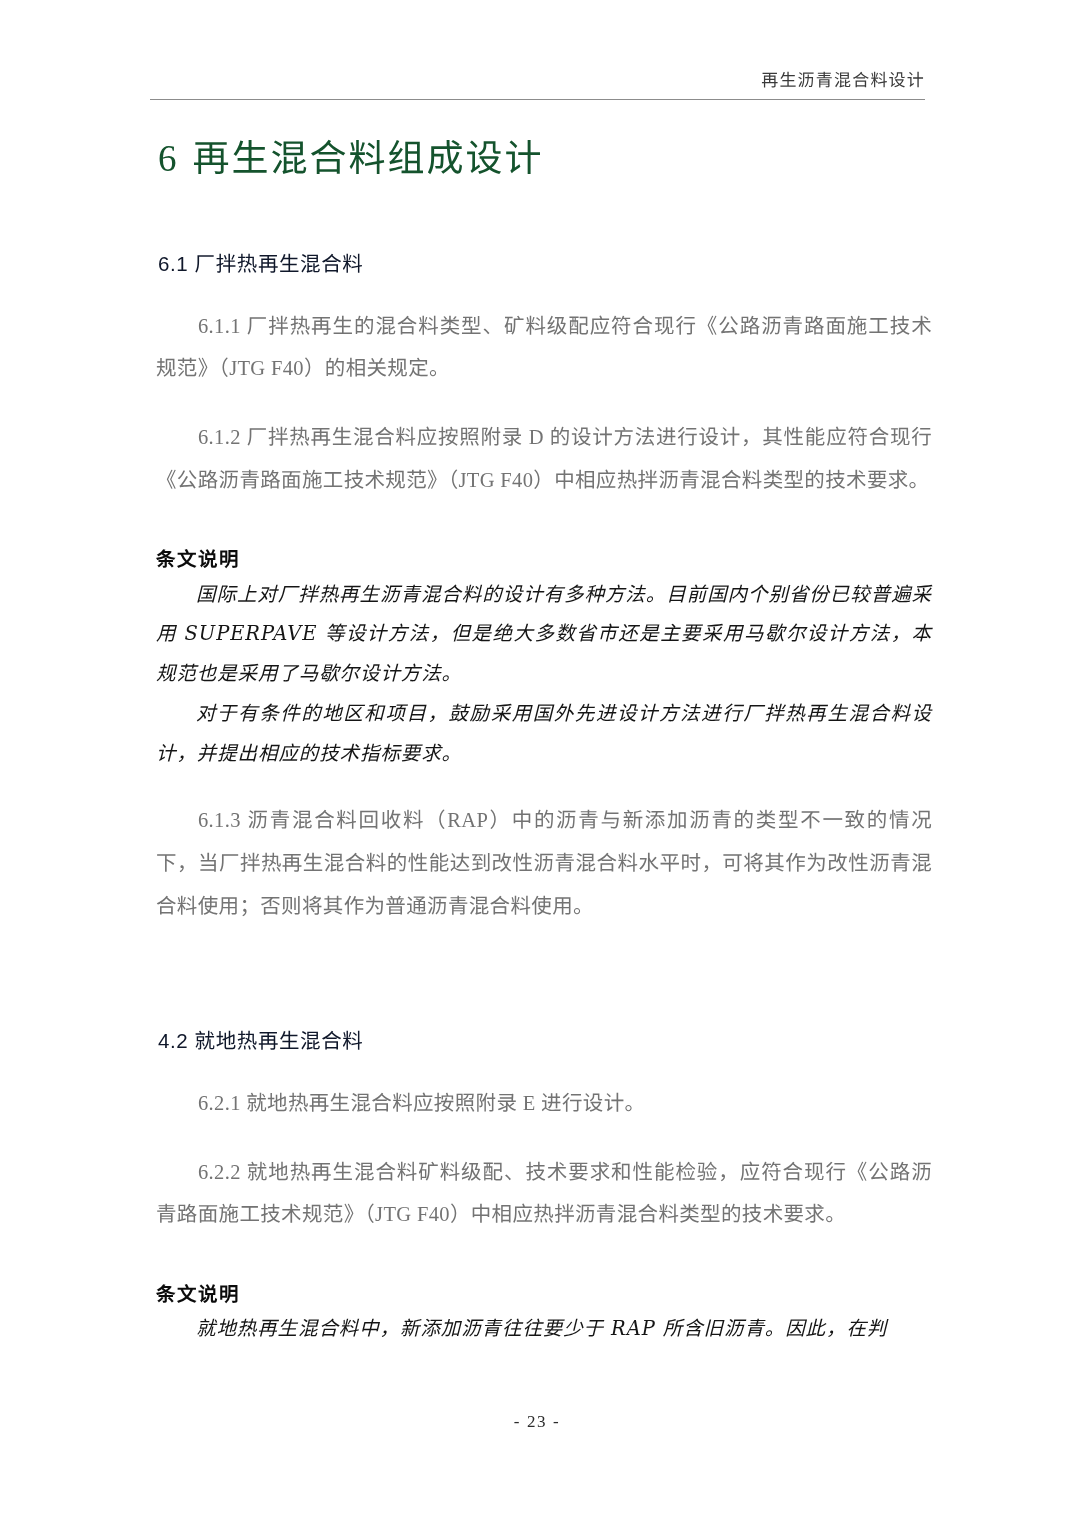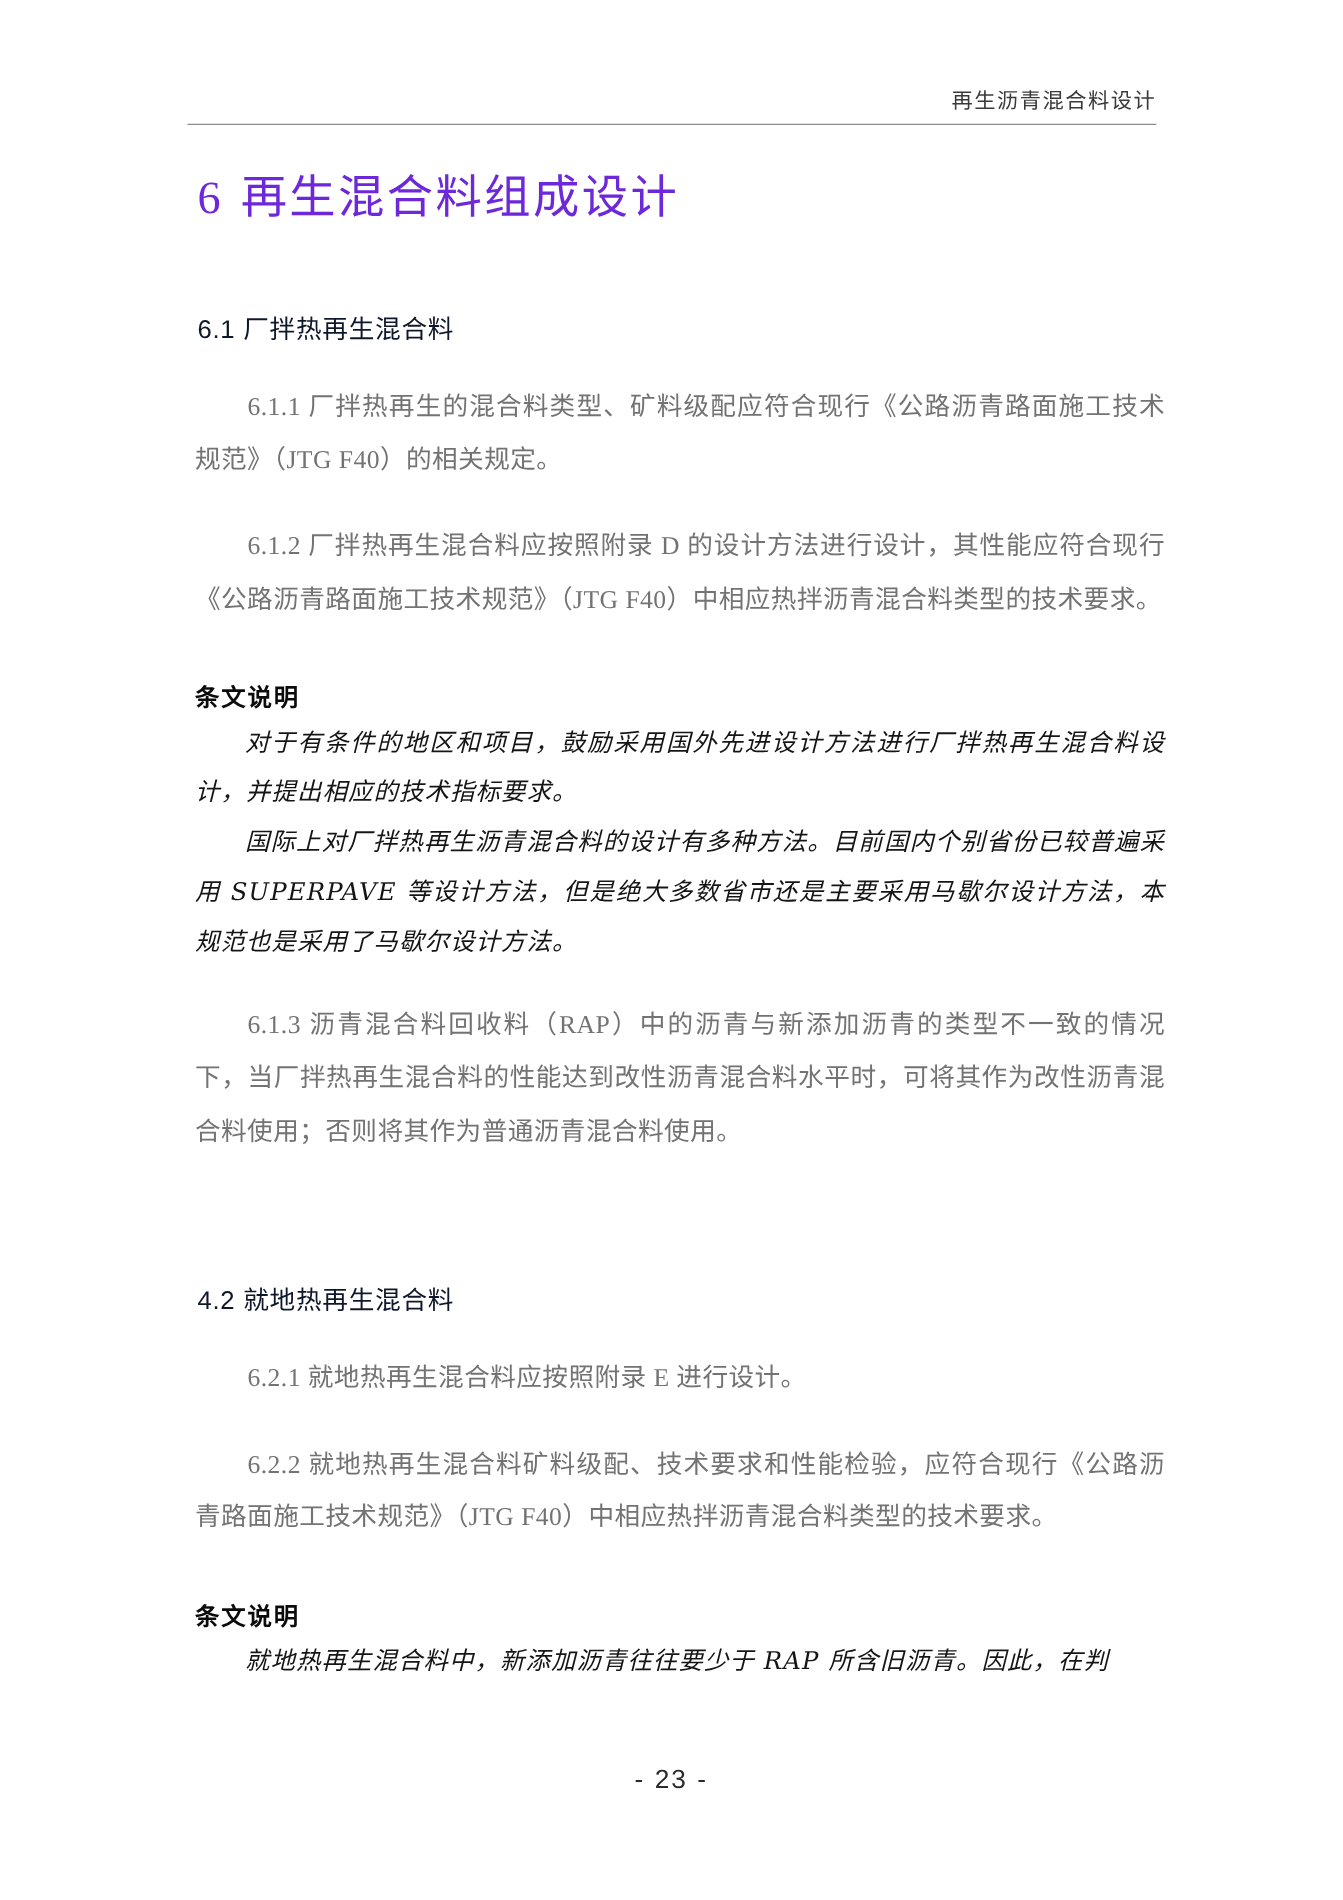--- a/index.html
+++ b/index.html
@@ -56,21 +56,21 @@
 
   
   .chapter-title {
     font-family: "Liberation Serif", "DejaVu Serif", serif;
     font-size: 37px;
     font-weight: 400;
     line-height: 1.22;
     letter-spacing: 2px;
     margin: 0;
     padding: 14px 0 0 8px;
-    color: #6d28d9;
+    color: #14532d;
   }
   .chapter-title .num { margin-right: 14px; }
 
   
   .section-heading {
     font-family: "Liberation Sans", "DejaVu Sans", sans-serif;
     font-size: 20.5px;
     font-weight: 400;
     line-height: 1.4;
     letter-spacing: 0.6px;
@@ -128,22 +128,22 @@
 
   
   .page-footer {
     position: absolute;
     left: 0;
     top: 1412px;
     width: 1074px;
     text-align: center;
   }
   .page-footer .folio {
-    font-family: Liberation Sans, sans-serif;
-    font-size: 21px;
+    font-family: Liberation Serif, serif;
+    font-size: 17px;
     letter-spacing: 1.6px;
     color: #2b2b2b;
   }
 </style>
 </head>
 <body>
 
 <div class="page">
 
   <div class="page-header">
@@ -166,23 +166,23 @@
     <p class="clause">6.1.1 厂拌热再生的混合料类型、矿料级配应符合现行《公路沥青路面施工技术规范》（JTG F40）的相关规定。</p>
 
     <div class="gap-m"></div>
 
     <p class="clause">6.1.2 厂拌热再生混合料应按照附录 D 的设计方法进行设计，其性能应符合现行《公路沥青路面施工技术规范》（JTG F40）中相应热拌沥青混合料类型的技术要求。</p>
 
     <div class="gap-l"></div>
 
     <h3 class="note-heading">条文说明</h3>
 
+    <p class="note-para">国际上对厂拌热再生沥青混合料的设计有多种方法。目前国内个别省份已较普遍采用 SUPERPAVE 等设计方法，但是绝大多数省市还是主要采用马歇尔设计方法，本规范也是采用了马歇尔设计方法。</p>
+
     <p class="note-para">对于有条件的地区和项目，鼓励采用国外先进设计方法进行厂拌热再生混合料设计，并提出相应的技术指标要求。</p>
-
-    <p class="note-para">国际上对厂拌热再生沥青混合料的设计有多种方法。目前国内个别省份已较普遍采用 SUPERPAVE 等设计方法，但是绝大多数省市还是主要采用马歇尔设计方法，本规范也是采用了马歇尔设计方法。</p>
 
     <div class="gap-m"></div>
 
     <p class="clause">6.1.3 沥青混合料回收料（RAP）中的沥青与新添加沥青的类型不一致的情况下，当厂拌热再生混合料的性能达到改性沥青混合料水平时，可将其作为改性沥青混合料使用；否则将其作为普通沥青混合料使用。</p>
 
     <div class="gap-xl"></div>
 
     <h2 class="section-heading" id="sec-62-heading">4.2 就地热再生混合料</h2>
 
     <div class="gap-m"></div>

